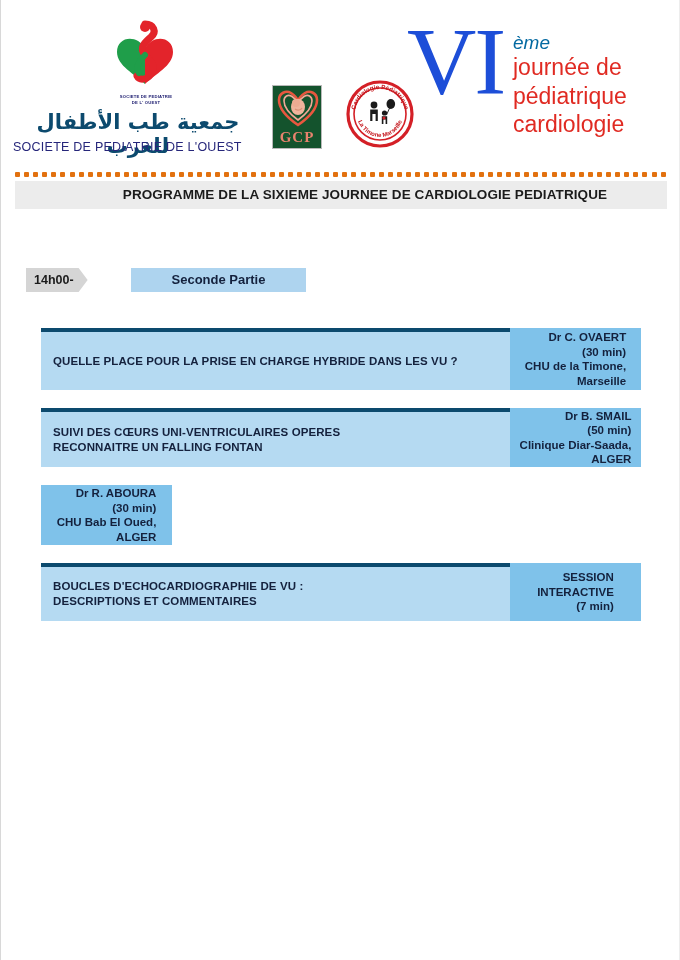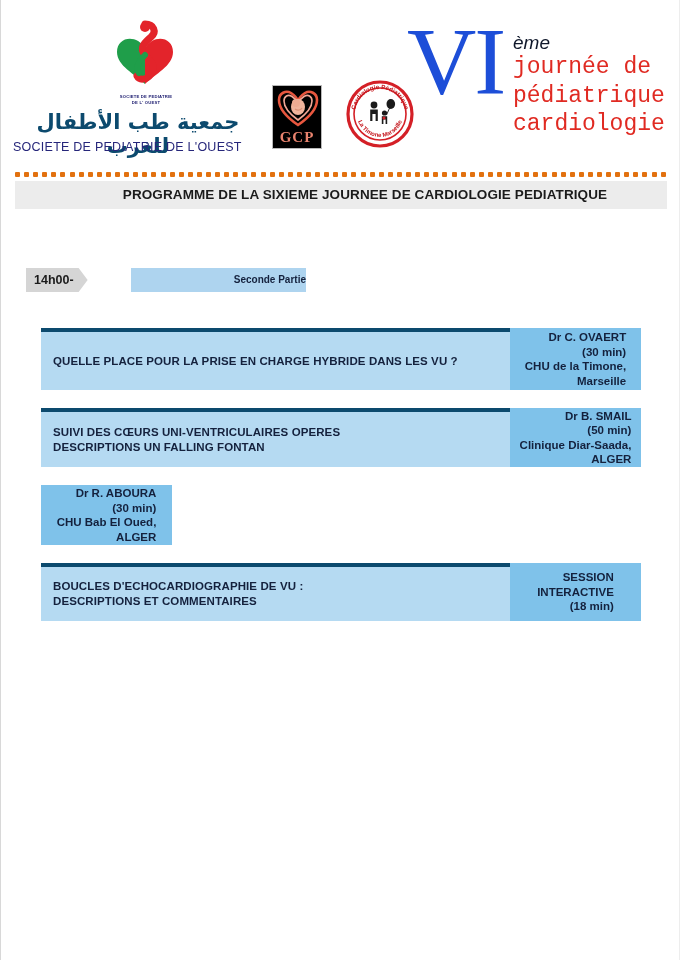--- a/index.html
+++ b/index.html
@@ -87,21 +87,21 @@
   }
 
   
   .logo-gcp {
     position: absolute;
     left: 271px;
     top: 85px;
     width: 50px;
     height: 64px;
     border: 1px solid #b9b9b9;
-    background: #000000;
+    background: #14532d;
     box-sizing: border-box;
   }
   .gcp-heart-wrap {
     position: absolute;
     left: 4px; top: 3px;
     width: 42px; height: 38px;
   }
   .gcp-text {
     position: absolute;
     left: 0;
@@ -143,31 +143,31 @@
     color: #1d4ed8;
     font-weight: normal;
     letter-spacing: -2px;
   }
   .vi-eme {
     position: absolute;
     left: 112px;
     top: 12px;
     font-size: 19px;
     font-style: italic;
-    color: #0f172a;
+    color: #0369a1;
     font-family: "Liberation Sans", sans-serif;
   }
   .vi-lines {
     position: absolute;
     left: 112px;
     top: 33px;
     font-size: 23px;
     line-height: 28.5px;
     color: #e02a22;
-    font-family: Liberation Mono, monospace;
+    font-family: Liberation Sans, sans-serif;
   }
   .vi-lines div { white-space: nowrap; }
 
   
   .dots-row {
     position: absolute;
     left: 14px;
     top: 172px;
     width: 652px;
     height: 7px;
@@ -230,24 +230,24 @@
     clip-path: polygon(0 0, calc(100% - 9px) 0, 100% 50%, calc(100% - 9px) 100%, 0 100%);
   }
   .session-label {
     position: absolute;
     left: 105px;
     top: 0;
     width: 175px;
     height: 24px;
     background: #aed4ef;
     line-height: 24px;
-    font-size: 10px;
+    font-size: 13px;
     font-weight: bold;
     color: #14213d;
-    text-align: right;
+    text-align: center;
     box-sizing: border-box;
     z-index: 1;
   }
 
   
   .rows {
     position: absolute;
     left: 40px;
     top: 328px;
     width: 600px;
@@ -398,21 +398,21 @@
         <div class="row-speaker">
           <span>Dr C. OVAERT
 (30 min)
 CHU de la Timone,
 Marseille</span>
         </div>
       </div>
       <div class="row row-h2">
         <div class="row-title">
           <span>SUIVI DES CŒURS UNI-VENTRICULAIRES OPERES
-DESCRIPTIONS UN FALLING FONTAN</span>
+RECONNAITRE UN FALLING FONTAN</span>
         </div>
         <div class="row-speaker">
           <span>Dr B. SMAIL
 (50 min)
 Clinique Diar-Saada,
 ALGER</span>
         </div>
       </div>
       <div class="row row-h3">
         <div class="row-speaker">
@@ -423,18 +423,18 @@
         </div>
       </div>
       <div class="row row-h4">
         <div class="row-title">
           <span>BOUCLES D'ECHOCARDIOGRAPHIE DE VU :
 DESCRIPTIONS ET COMMENTAIRES</span>
         </div>
         <div class="row-speaker">
           <span>SESSION
 INTERACTIVE
-(18 min)</span>
+(7 min)</span>
         </div>
       </div>
     </div>
 
 </div>
 
 </body></html>

